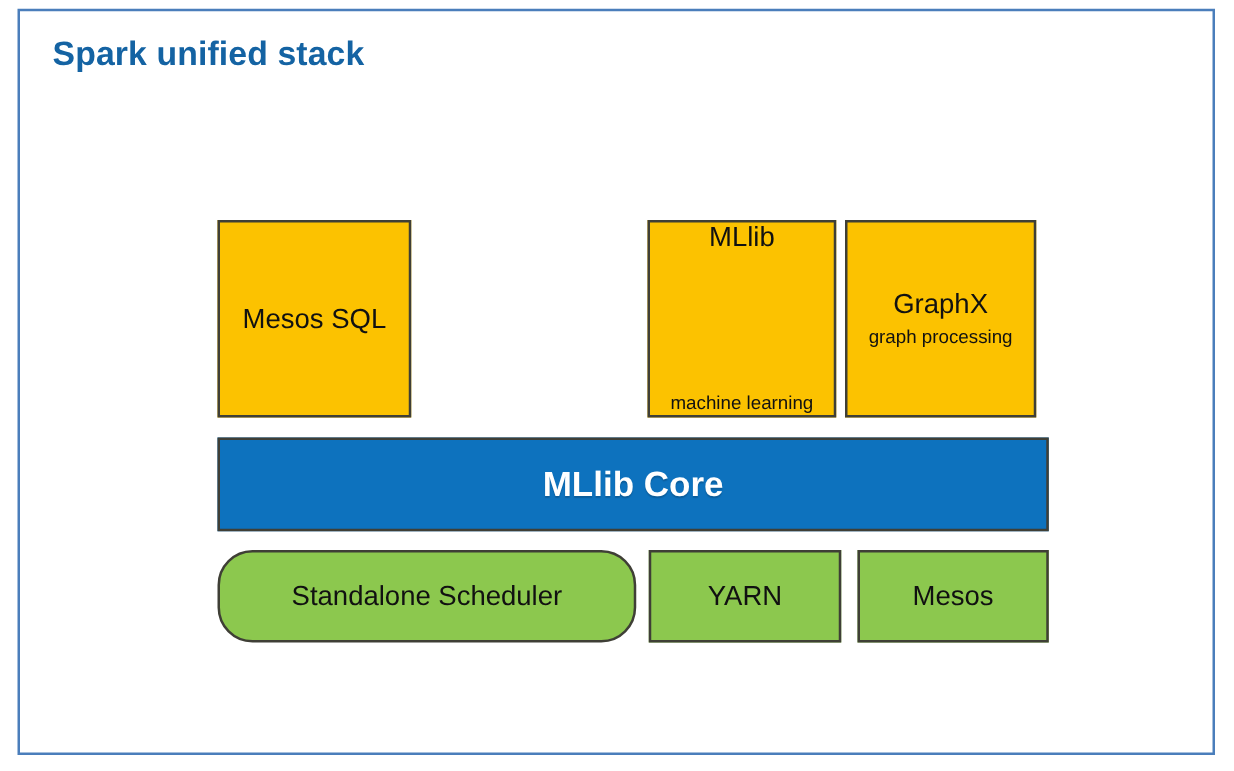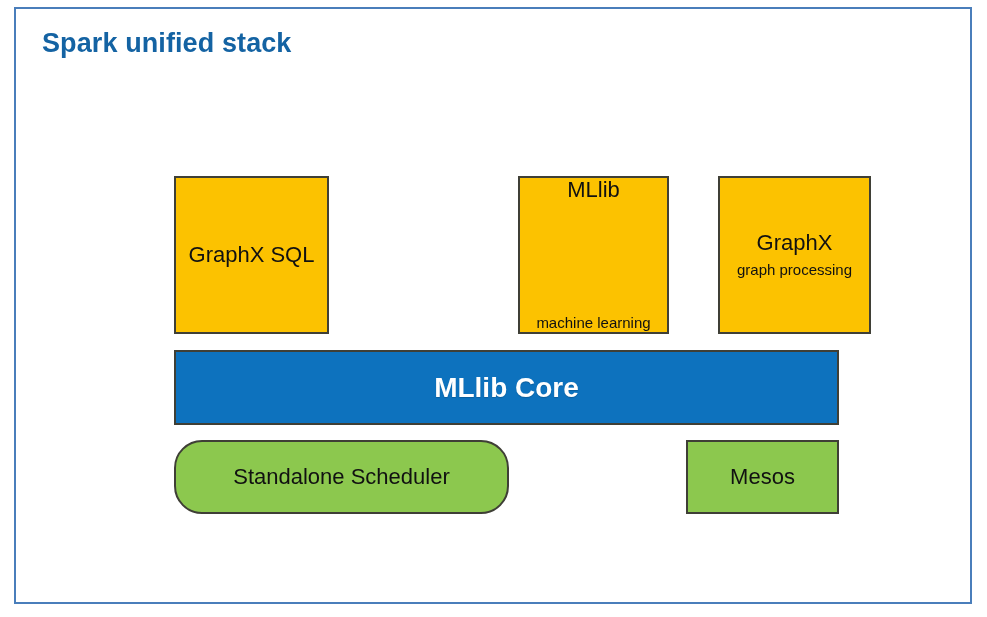--- a/index.html
+++ b/index.html
@@ -75,21 +75,21 @@
     display: block;
     margin-top: 5px;
     line-height: 1.18;
   }
 
   
   .layer-orange { top: 167px; height: 158px; }
   #box-spark-sql       { left: 158px;  width: 155px; }
   #box-spark-streaming { left: 329px;  width: 155px; }
   #box-mllib           { left: 502px;  width: 151px; justify-content: space-between; }
-  #box-graphx          { left: 702px;  width: 153px; }
+  #box-graphx          { left: 660px;  width: 153px; }
 
   #box-spark-sql .box-title { font-size: 22px; }
   #box-spark-streaming .box-title { font-size: 22px; }
   #box-mllib .box-title { font-size: 22px; }
   #box-graphx .box-title { font-size: 22px; }
 
   
   #box-spark-core {
     left: 158px;
     top: 341px;
@@ -114,21 +114,21 @@
 </head>
 <body>
 
 <div id="slide">
 
   <div id="frame">
 
     <div id="slide-title">Spark unified stack</div>
 
     <div class="box orange layer-orange" id="box-spark-sql">
-      <span class="box-title">GraphX SQL</span>
+      <span class="box-title">Mesos SQL</span>
     </div>
 
 
     <div class="box orange layer-orange" id="box-mllib">
       <span class="box-title">MLlib</span>
       <span class="box-sub">machine learning</span>
     </div>
 
     <div class="box orange layer-orange" id="box-graphx">
       <span class="box-title">GraphX</span>
@@ -136,19 +136,22 @@
     </div>
 
     <div class="box blue" id="box-spark-core">
       <span class="box-title">MLlib Core</span>
     </div>
 
     <div class="box green layer-green" id="box-standalone">
       <span class="box-title">Standalone Scheduler</span>
     </div>
 
+    <div class="box green layer-green" id="box-yarn">
+      <span class="box-title">YARN</span>
+    </div>
 
     <div class="box green layer-green" id="box-mesos">
       <span class="box-title">Mesos</span>
     </div>
 
   </div>
 </div>
 
 </body></html>

